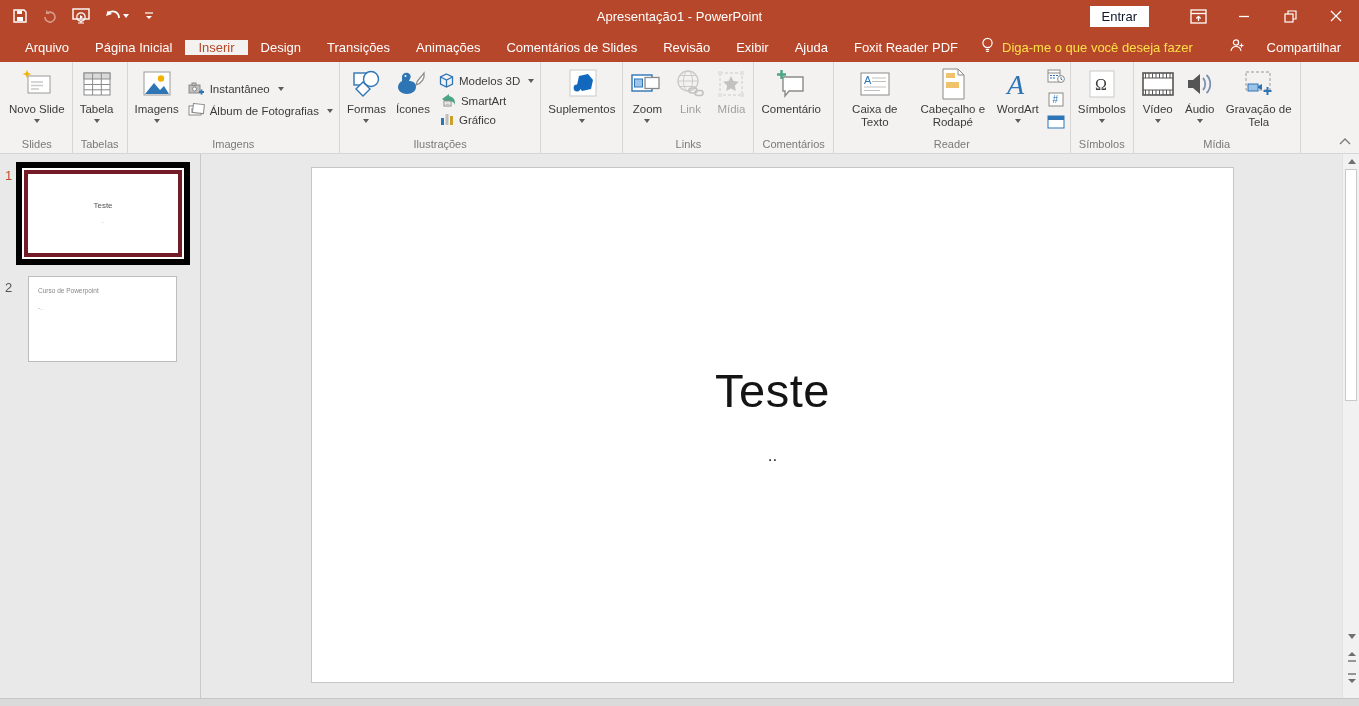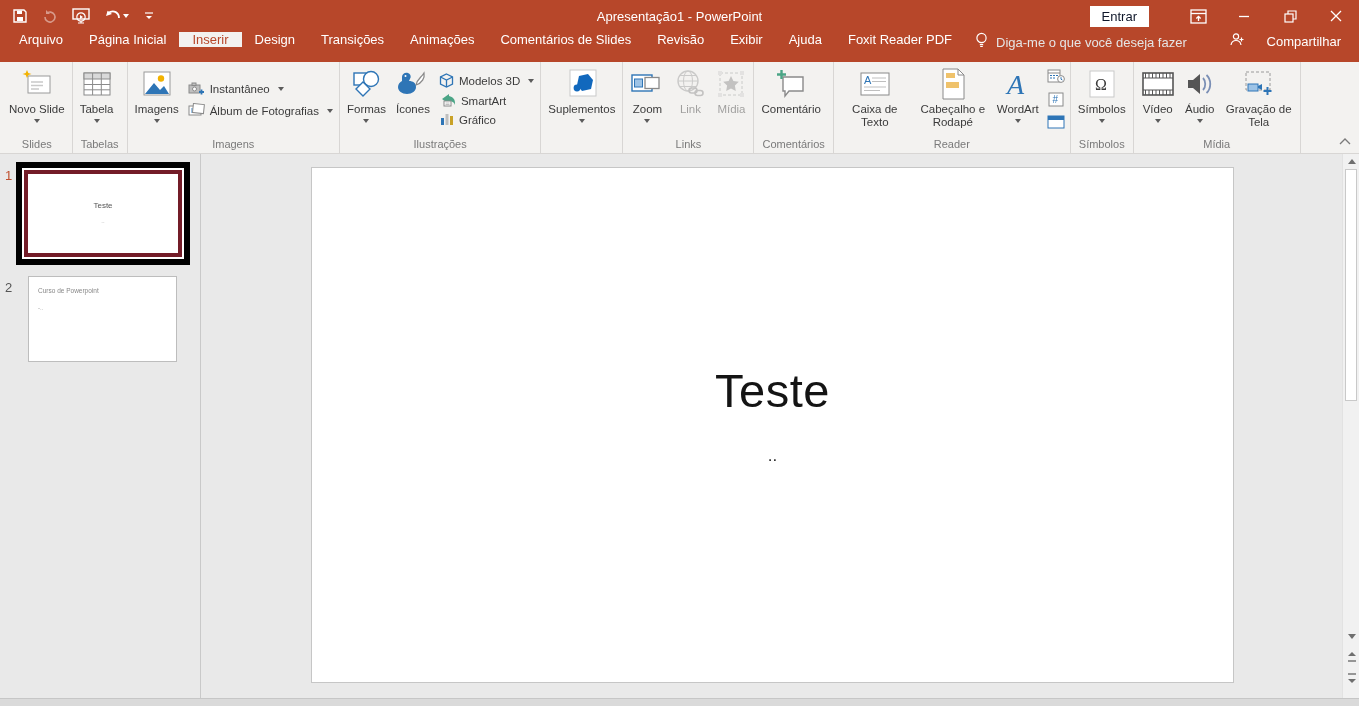--- a/index.html
+++ b/index.html
@@ -12,24 +12,24 @@
   .qat .qbtn { display:flex; align-items:center; gap:2px; cursor:default; }
   .qat svg { display:block; }
   .dim { opacity:.45; }
   .win-title { position:absolute; left:0; right:0; text-align:center; font-size:13px; color:#fff; pointer-events:none; }
   .tb-right { margin-left:auto; display:flex; align-items:center; height:100%; }
   .entrar-btn { background:#fff; color:#0f172a; font-size:13px; padding:3px 12px; margin-right:26px; cursor:default; }
   .winbtn { width:46px; height:32px; display:flex; align-items:center; justify-content:center; }
   .caret-down { width:0; height:0; border-left:3.5px solid transparent; border-right:3.5px solid transparent; border-top:4px solid #fff; }
 
   
-  .tabbar { height:30px; background:#B7472A; display:flex; align-items:flex-start; padding-left:6px; }
+  .tabbar { height:30px; background:#B7472A; display:flex; align-items:center; padding-left:12px; }
   .tab { color:#fff; font-size:13px; padding:0 13px; display:flex; align-items:center; cursor:default; white-space:nowrap; }
   .tab.active { background:#F3F2F0; color:#B7472A; }
-  .tellme { color:#e5e5e5; font-size:13px; display:flex; align-items:center; gap:8px; padding:0 10px; white-space:nowrap; }
+  .tellme { color:#fde047; font-size:13px; display:flex; align-items:center; gap:8px; padding:0 10px; white-space:nowrap; }
   .tab-right { margin-left:auto; display:flex; align-items:center; gap:22px; color:#fff; font-size:13px; padding-right:18px; white-space:nowrap; }
 
   
   .ribbon { height:92px; background:#F3F2F0; display:flex; align-items:stretch; position:relative; border-bottom:1px solid #D8D6D4; padding-left:2px; }
   .rgroup { display:flex; flex-direction:column; border-right:1px solid #D8D6D4; padding:1px 2px 0 2px; }
   .rgroup-body { flex:1; display:flex; align-items:stretch; }
   .rgroup-label { height:16px; text-align:center; font-size:11px; color:#7A7A7A; line-height:15px; white-space:nowrap; padding:0 6px; }
   .rbtn { cursor:default; color:#3B3B3B; }
   .rbtn.big { display:flex; flex-direction:column; align-items:center; justify-content:flex-start; padding:4px 5px 0 5px; max-width:78px; }
   .rbtn.big .icon { height:34px; display:flex; align-items:center; justify-content:center; }

